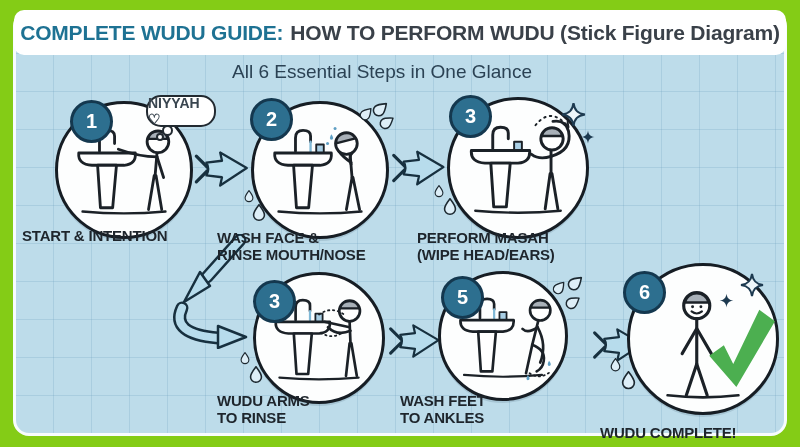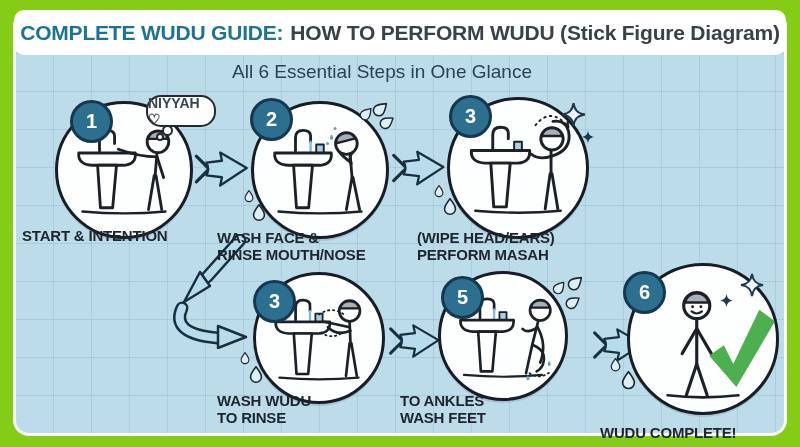--- a/index.html
+++ b/index.html
@@ -159,22 +159,22 @@
         <path d="M94.4,37 A11,11 0 0 1 115.6,37 Z" fill="#a8b0b8" stroke-width="2.5"></path>
         <path d="M88,26 Q104,6 122,28" stroke-width="2" stroke-dasharray="1.5,4.5"></path>
         <path d="M122,28 l-5,-3 m5,3 l-1,-5.5" stroke-width="2"></path>
       </g>
     </svg>
   </div>
   <div class="badge" style="left:449px;top:95px;">
     <span>3</span>
   </div>
   <div class="label" style="left:417px;top:229px;">
+    <div>PERFORM MASAH</div>
     <div>(WIPE HEAD/EARS)</div>
-    <div>PERFORM MASAH</div>
   </div>
 
   <svg class="spark" style="left:561px;top:102px;" width="25" height="25" viewBox="0 0 24 24">
     <path d="M12,1 C13,8 16,11 23,12 C16,13 13,16 12,23 C11,16 8,13 1,12 C8,11 11,8 12,1 Z" fill="#eef6fa" stroke="#1d3a50" stroke-width="2"></path>
   </svg>
   <svg class="spark" style="left:581px;top:130px;" width="14" height="14" viewBox="0 0 24 24">
     <path d="M12,1 C13,8 16,11 23,12 C16,13 13,16 12,23 C11,16 8,13 1,12 C8,11 11,8 12,1 Z" fill="#1d3a50"></path>
   </svg>
   <div class="drops" style="left:434px;top:185px;width:30px;height:40px;">
     <svg style="left:0;top:0;width:10px;" viewBox="0 0 18 24">
@@ -211,21 +211,21 @@
         <path d="M93.4,37 A11,11 0 0 1 114.6,37 Z" fill="#a8b0b8" stroke-width="2.5"></path>
         <path d="M70,44 Q84,34 98,44" stroke-width="2" stroke-dasharray="1.5,4"></path>
         <path d="M72,64 Q84,72 96,64" stroke-width="2" stroke-dasharray="1.5,4"></path>
       </g>
     </svg>
   </div>
   <div class="badge" style="left:253px;top:280px;">
     <span>3</span>
   </div>
   <div class="label" style="left:217px;top:392px;">
-    <div>WASH WUDU</div>
+    <div>WUDU ARMS</div>
     <div>TO RINSE</div>
   </div>
   <div class="drops" style="left:240px;top:352px;width:30px;height:40px;">
     <svg style="left:0;top:0;width:10px;" viewBox="0 0 18 24">
         <path d="M9,1 C9,1 2,10 2,14 a7,7 0 0 0 14,0 C16,10 9,1 9,1 Z" fill="#ddeef7" stroke="#1c2830" stroke-width="2"></path>
       </svg>
     <svg style="left:9px;top:14px;width:14px;" viewBox="0 0 18 24">
         <path d="M9,1 C9,1 2,10 2,14 a7,7 0 0 0 14,0 C16,10 9,1 9,1 Z" fill="#ddeef7" stroke="#1c2830" stroke-width="2"></path>
       </svg>
   </div>
@@ -256,22 +256,22 @@
           <path d="M98,114 q-3,5 0,6 q4,-1 0,-6 Z"></path>
           <path d="M122,98 q-3,5 0,6 q4,-1 0,-6 Z"></path>
         </g>
       </g>
     </svg>
   </div>
   <div class="badge" style="left:441px;top:276px;">
     <span>5</span>
   </div>
   <div class="label" style="left:400px;top:392px;">
+    <div>WASH FEET</div>
     <div>TO ANKLES</div>
-    <div>WASH FEET</div>
   </div>
   <div class="drops" style="left:553px;top:274px;width:40px;height:40px;">
     <svg style="left:0;top:6px;width:12px;transform:rotate(40deg);" viewBox="0 0 18 24">
         <path d="M9,1 C9,1 2,10 2,14 a7,7 0 0 0 14,0 C16,10 9,1 9,1 Z" fill="#ddeef7" stroke="#1c2830" stroke-width="2"></path>
       </svg>
     <svg style="left:15px;top:0;width:14px;transform:rotate(48deg);" viewBox="0 0 18 24">
         <path d="M9,1 C9,1 2,10 2,14 a7,7 0 0 0 14,0 C16,10 9,1 9,1 Z" fill="#ddeef7" stroke="#1c2830" stroke-width="2"></path>
       </svg>
     <svg style="left:13px;top:20px;width:13px;transform:rotate(55deg);" viewBox="0 0 18 24">
         <path d="M9,1 C9,1 2,10 2,14 a7,7 0 0 0 14,0 C16,10 9,1 9,1 Z" fill="#ddeef7" stroke="#1c2830" stroke-width="2"></path>

